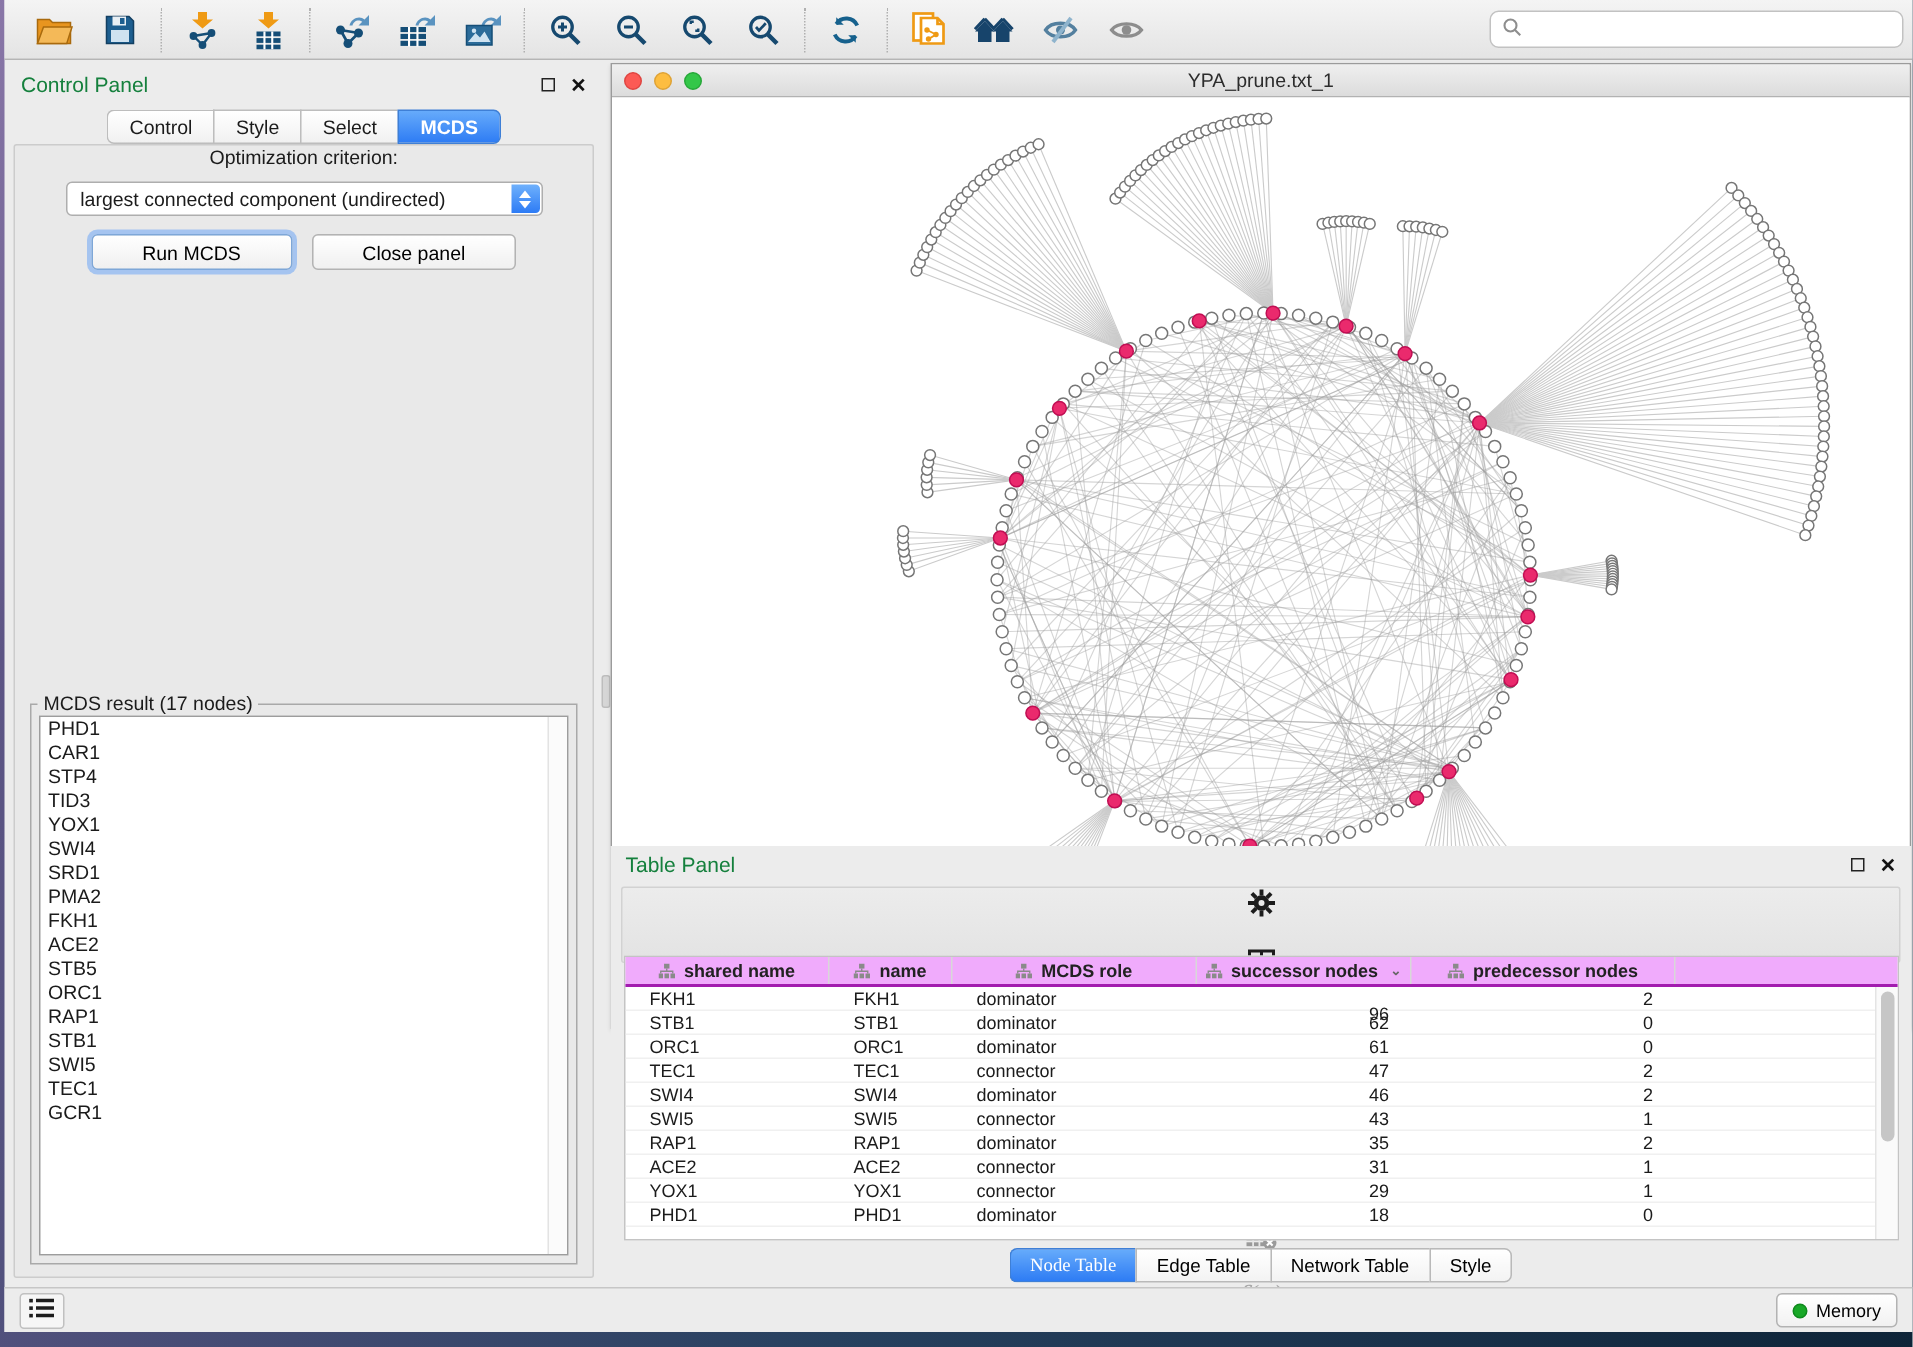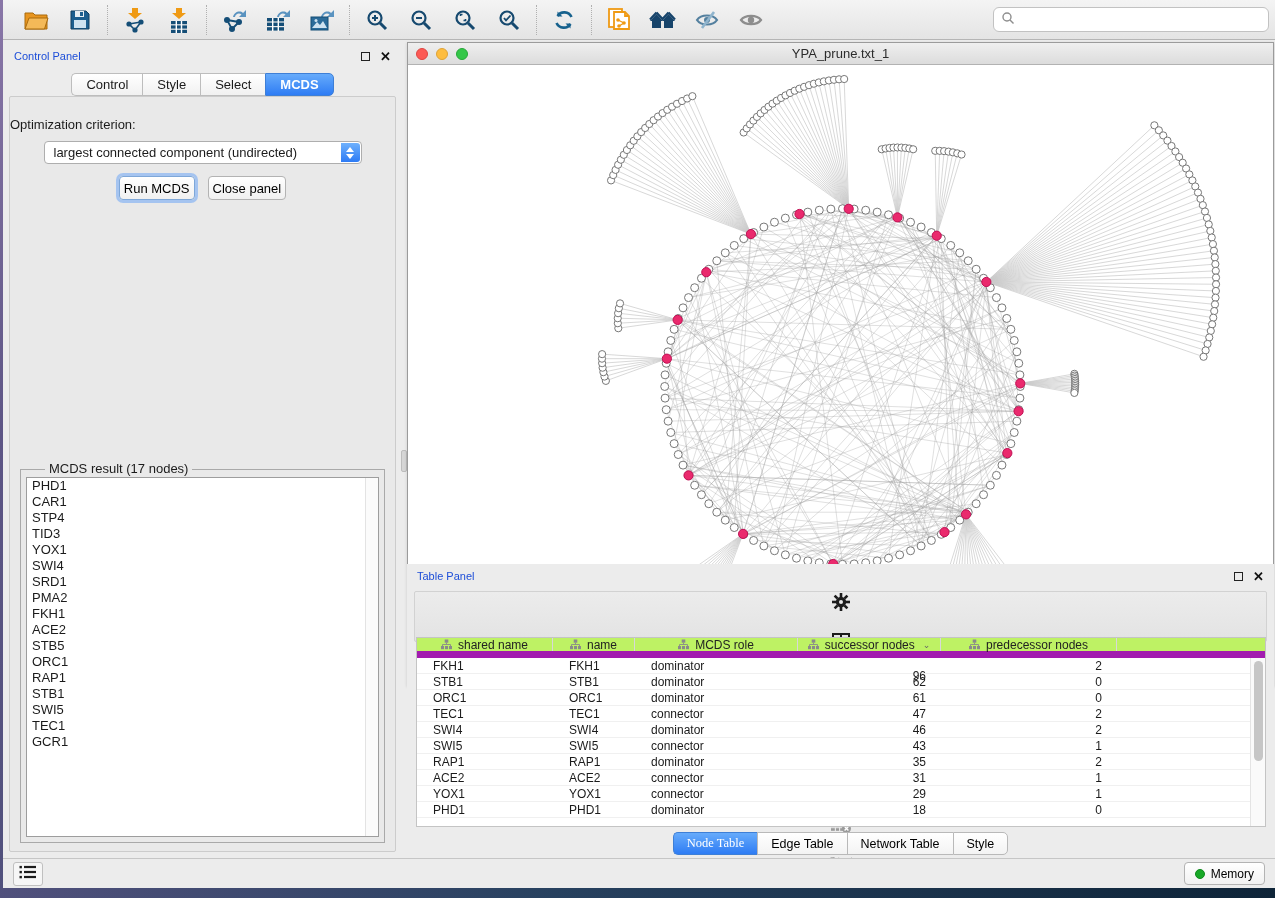--- a/index.html
+++ b/index.html
@@ -20,49 +20,49 @@
 .tb-btn { width:38px; height:32px; border:none; background:transparent; display:flex;
   align-items:center; justify-content:center; border-radius:4px; cursor:default; }
 .tb-btn svg { display:block; }
 .search-box { margin-left:auto; width:276px; height:25px; background:#fff;
   border:1px solid #c2c2c2; border-radius:6px; display:flex; align-items:center; padding:0 7px; gap:5px; }
 .search-box input { border:none; outline:none; flex:1; font-size:12px; font-family:inherit; background:transparent; }
 
 
 .control-panel { position:absolute; left:1px; top:44px; width:397px; height:814px; background:#ececec; }
 .panel-header { height:24px; display:flex; align-items:center; padding:0 10px; }
-.panel-title { font-size:11px; color:#1d4ed8; }
+.panel-title { font-size:14px; color:#15803d; }
 .panel-header .win-btns { margin-left:auto; display:flex; align-items:center; gap:10px; }
 .float-box { width:9px; height:9px; border:1.5px solid #222; display:inline-block; }
 .close-x { font-size:13px; font-weight:bold; color:#111; line-height:1; }
 .cp-tabs { display:flex; justify-content:center; margin-top:5px; }
 .cp-tab { font-size:13px; padding:3px 14px; background:linear-gradient(#ffffff,#f1f1f1);
   border:1px solid #bdbdbd; border-right:none; color:#1b1b1b; cursor:default; }
 .cp-tab:first-child { border-radius:5px 0 0 5px; }
 .cp-tab:last-child { border-radius:0 5px 5px 0; border-right:1px solid #bdbdbd; }
 .cp-tab.active { background:linear-gradient(#66abfb,#2e7cf4); color:#fff; border-color:#3e7fd6;font-weight:bold; }
 .cp-body { position:absolute; left:5px; right:5px; top:52px; bottom:6px;
   background:#e9e9e9; border:1px solid #cccccc; border-radius:2px; }
-.opt-label { text-align:left; margin-top:20px; font-size:13px; }
+.opt-label { text-align:center; font-size:13px; }
 .dropdown { position:relative; margin:9px auto 0; width:318px; height:23px; background:#fff;
   border:1px solid #aeaeae; border-radius:4px; display:flex; align-items:center;
   padding:0 24px 0 9px; font-size:13px; cursor:default; }
 .dropdown .dd-text { white-space:nowrap; overflow:hidden; }
 .dd-stepper { position:absolute; right:1px; top:1px; bottom:1px; width:19px; border-radius:0 3px 3px 0;
   background:linear-gradient(#6fb1fc,#2d7bf5); display:flex; flex-direction:column;
   align-items:center; justify-content:center; gap:2px; }
 .dd-stepper .tri-up { width:0; height:0; border-left:4px solid transparent; border-right:4px solid transparent; border-bottom:5px solid #fff; }
 .dd-stepper .tri-dn { width:0; height:0; border-left:4px solid transparent; border-right:4px solid transparent; border-top:5px solid #fff; }
 .btn-row { display:flex; justify-content:center; gap:13px; margin-top:12px; }
-.mac-btn { font-size:13px; font-family:inherit; height:24px; padding:0 4px;
+.mac-btn { font-size:13px; font-family:inherit; height:24px; padding:0 33px;
   background:linear-gradient(#ffffff,#f0f0f0); border:1px solid #b3b3b3; border-radius:4px; cursor:default; }
 .mac-btn.focused { box-shadow:0 0 0 3px rgba(110,165,245,.55); border-color:#7ea7d8; }
 .result-fieldset { position:absolute; left:10px; right:10px; top:372px; bottom:8px;
   border:1px solid #a9a9a9; background:#e9e9e9; }
-.result-legend { position:absolute; top:-9px; left:24px; background:#e9e9e9; padding:0 4px; font-size:13px; }
+.result-legend { position:absolute; top:-9px; left:4px; background:#e9e9e9; padding:0 4px; font-size:13px; }
 .result-list { position:absolute; left:5px; right:5px; top:7px; bottom:5px; background:#fff;
   border:1px solid #9d9d9d; overflow:hidden; }
 .result-scroll { position:absolute; right:0; top:0; bottom:0; width:13px; background:#fbfbfb; border-left:1px solid #e3e3e3; }
 .result-item { font-size:13px; line-height:16px; padding-left:5px; }
 
 
 .splitter { position:absolute; left:398px; top:44px; width:6px; height:814px; background:#ececec; }
 .splitter .grip { position:absolute; left:0; top:406px; width:6px; height:22px;
   background:#d6d6d6; border:1px solid #bdbdbd; border-radius:2px; }
 
@@ -82,21 +82,21 @@
 
 
 .table-panel { position:absolute; left:404px; top:564px; right:1px; height:293px; background:#ececec; }
 .tp-toolbar { position:absolute; left:7px; right:7px; top:27px; height:51px;
   background:linear-gradient(#ececec,#e3e3e3); border:1px solid #d2d2d2; border-radius:2px;
   display:flex; align-items:center; gap:17px; padding:0 16px;flex-direction:column; }
 .tp-btn { width:24px; height:24px; border:none; background:transparent; display:flex;
   align-items:center; justify-content:center; cursor:default; }
 .tp-table { position:absolute; left:9px; right:8px; top:73px; height:190px; background:#fff;
   border:1px solid #c4c4c4; }
-.nt-head { display:flex; height:20px; background:#bef264; border-bottom:7px solid #a21caf; }
+.nt-head { display:flex; height:20px; background:#f0abfc; border-bottom:2px solid #a21caf;font-weight:bold; }
 .th { display:flex; align-items:center; justify-content:center; gap:6px; font-size:12px;
   color:#222; border-right:1px solid #d8d8d8; position:relative; }
 .th .sort { font-size:9px; color:#666; margin-left:2px; }
 .nt-body { position:absolute; left:0; right:15px; top:20px; bottom:0; overflow:hidden; }
 .tr { display:flex; height:16px; align-items:center; border-bottom:1px solid #f0f0f0; }
 .td { font-size:12px; white-space:nowrap; overflow:hidden; }
 .td.txt { padding-left:16px; text-align:left; }
 .td.num { text-align:right; padding-right:15px; }
 .v-scroll { position:absolute; right:0; top:20px; bottom:0; width:15px; background:#fafafa; border-left:1px solid #e4e4e4; }
 .v-thumb { position:absolute; left:3px; right:2px; top:3px; height:100px; background:#c6c6c6; border-radius:5px; }

